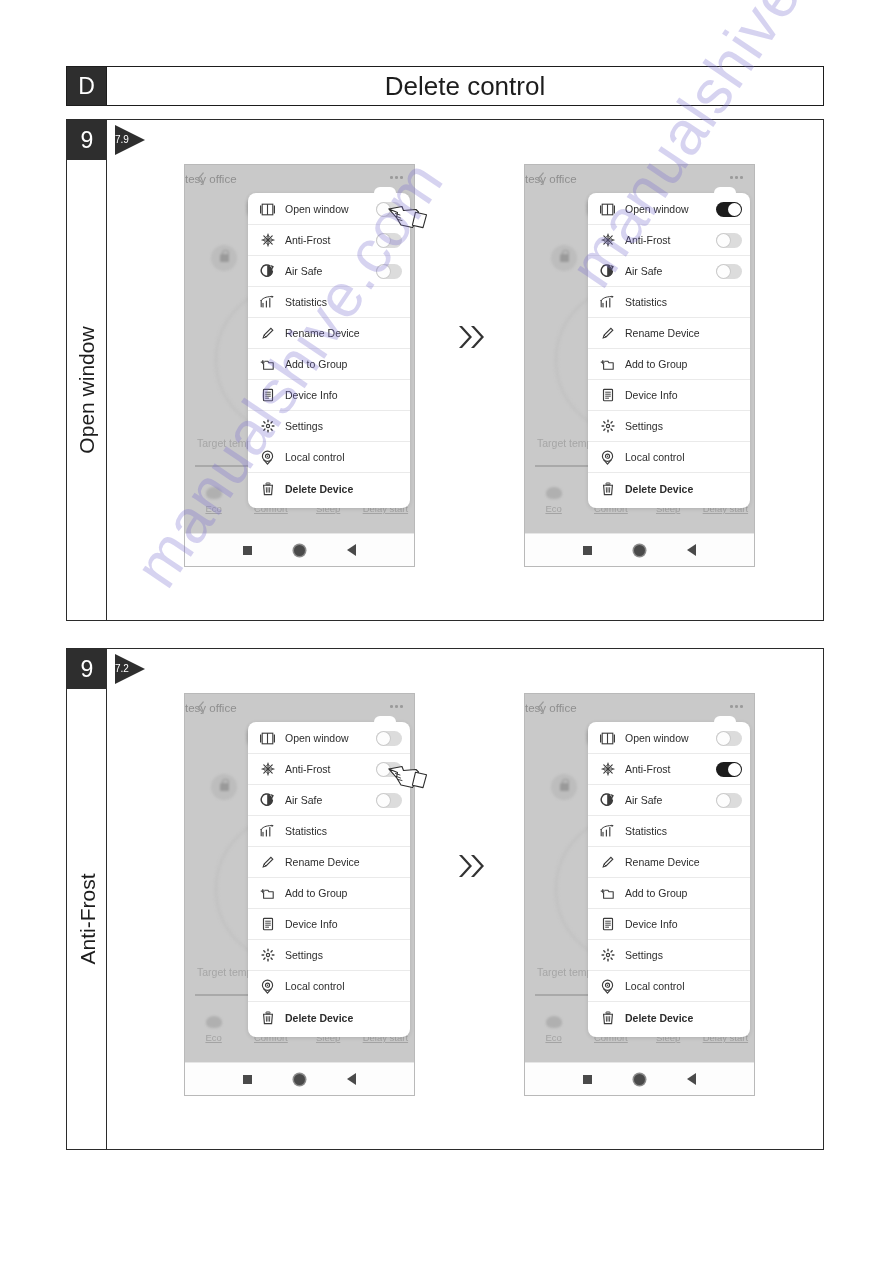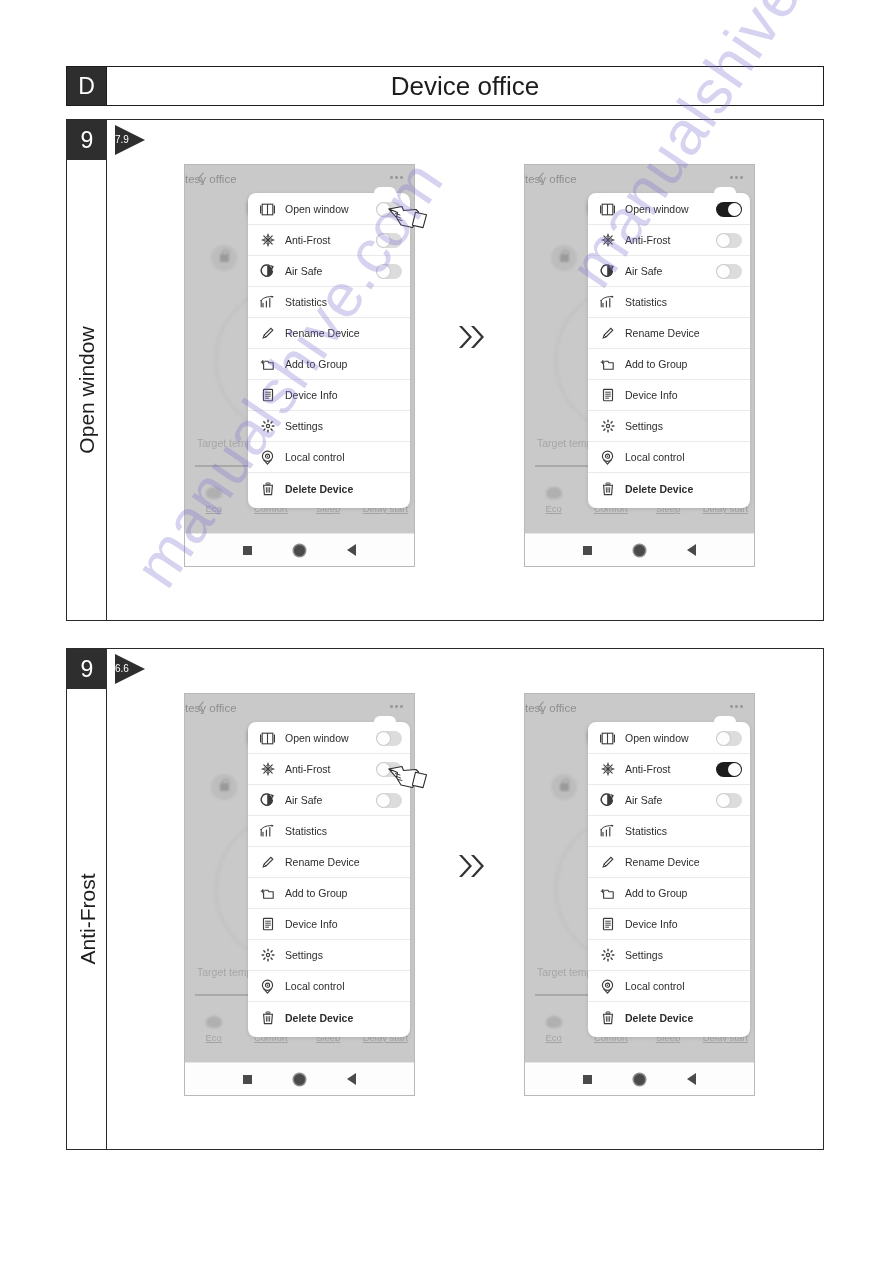--- a/index.html
+++ b/index.html
@@ -334,21 +334,21 @@
   }
   .chev svg { display: block; }
 </style>
 </head>
 <body>
 
 <div id="page">
 
   <div class="header">
     <div class="header-letter">D</div>
-    <div class="header-title">Device office</div>
+    <div class="header-title">Delete control</div>
   </div>
 
   <div id="panels-host">
       <div class="panel panel-1">
         <div class="step-col">
           <div class="step-num">9</div>
           <div class="step-vert">
             <span>Open window</span>
           </div>
         </div>
@@ -775,21 +775,21 @@
         <div class="step-col">
           <div class="step-num">9</div>
           <div class="step-vert">
             <span>Anti-Frost</span>
           </div>
         </div>
         <div class="substep">
           <svg width="34" height="34" viewBox="0 0 34 34">
             <path d="M2 2 L32 17 L2 32 Z" fill="#2e2e2e"></path>
           </svg>
-          <span class="substep-label">6.6</span>
+          <span class="substep-label">7.2</span>
         </div>
         <div class="phone" style="left: 117px; top: 44px;">
           <div class="phone-screen">
             <div class="bg-knob"></div>
             <div class="bg-lock">
               <i></i>
             </div>
             <div class="bg-dial"></div>
             <div class="bg-targettemp">Target temp</div>
             <div class="bg-slider"></div>

